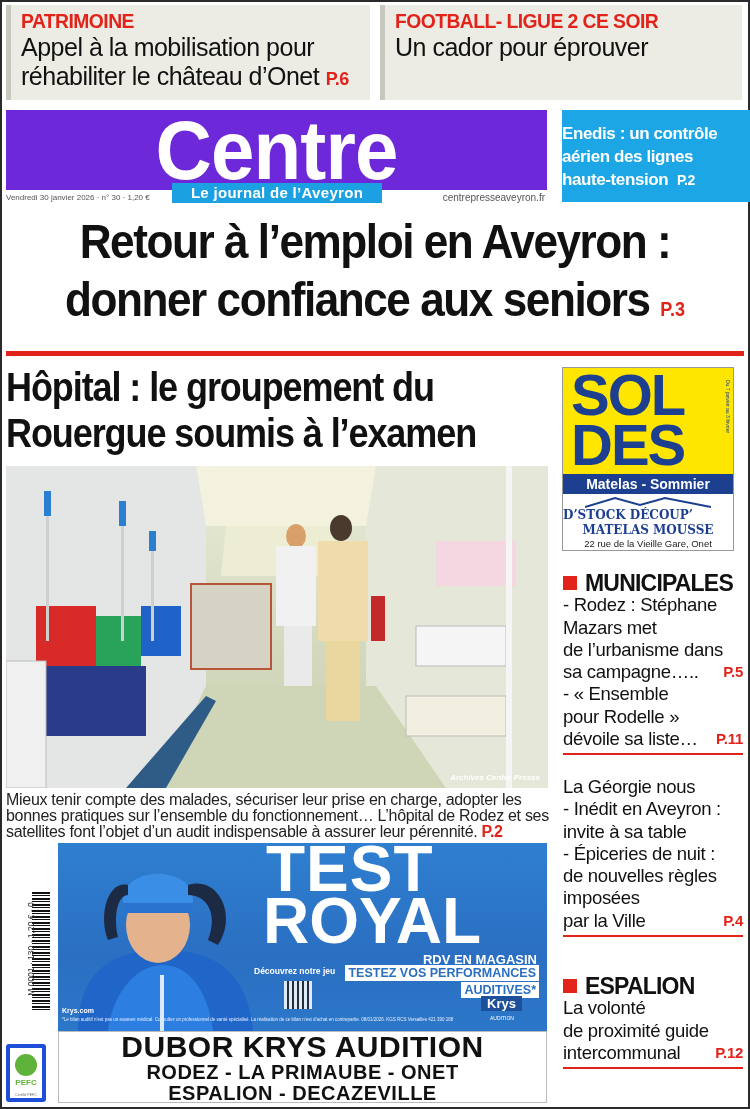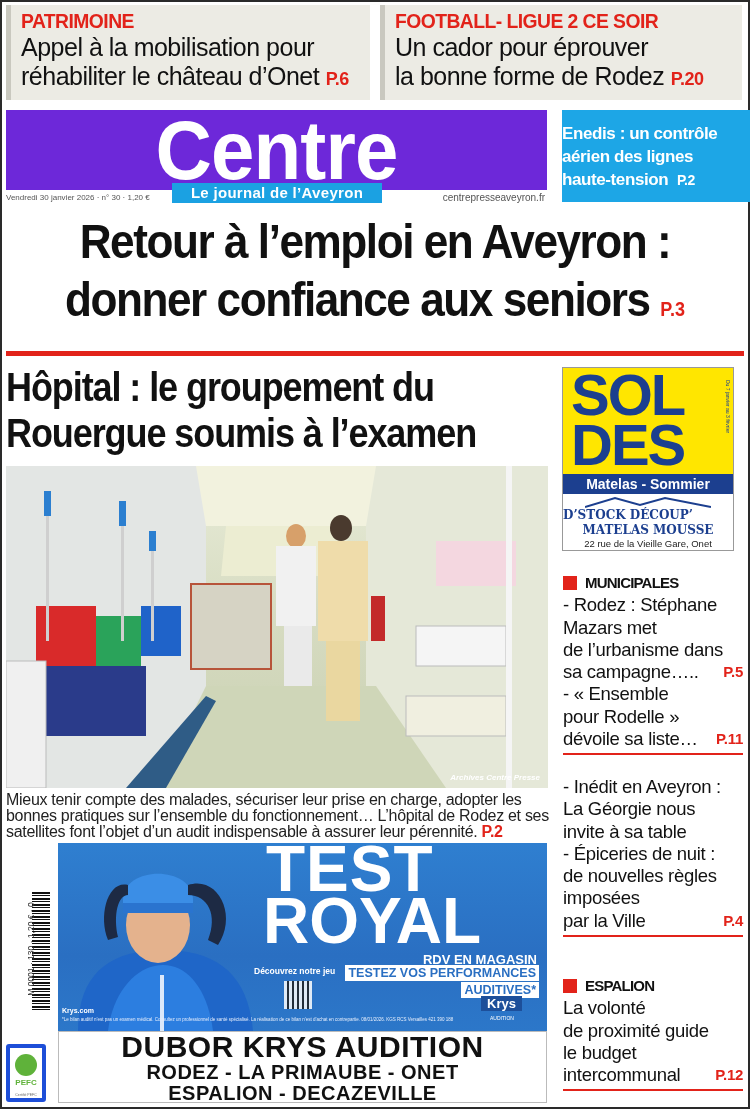--- a/index.html
+++ b/index.html
@@ -43,21 +43,21 @@
   .soldes .yellow { position: absolute; left: 0; top: 0; width: 170px; height: 106px; background: #ffe600; }
   .soldes .big { position: absolute; left: 8px; color: #1c3f8f; font-weight: bold; font-size: 58px; letter-spacing: -2px; line-height: 50px; }
   .soldes .vert { position: absolute; right: 2px; top: 12px; font-size: 5px; color: #1c3f8f; writing-mode: vertical-rl; }
   .soldes .band { position: absolute; left: 0; top: 106px; width: 170px; height: 20px; background: #1c3f8f; color: #fff; text-align: center; font-weight: bold; font-size: 14px; line-height: 20px; }
   .soldes .brand1 { position: absolute; left: 0; width: 170px; top: 140px; font-family: "DejaVu Serif", serif; font-weight: bold; color: #1c3f8f; font-size: 12px; }
   .soldes .brand2 { position: absolute; left: 0; width: 170px; top: 155px; text-align: center; font-family: "DejaVu Serif", serif; font-weight: bold; color: #1c3f8f; font-size: 12px; }
   .soldes .addr { position: absolute; left: 0; width: 170px; top: 170px; text-align: center; font-size: 9.5px; color: #222; }
 
   
   .brief { position: absolute; left: 563px; width: 180px; font-size: 18.5px; line-height: 22.3px; letter-spacing: -0.3px; border-bottom: 2px solid #e2231a; }
-  .brief .head { font-weight: bold; font-size: 15px; letter-spacing: -0.8px; display: flex; align-items: center; text-align: right; }
+  .brief .head { font-weight: bold; font-size: 23px; letter-spacing: -0.8px; display: flex; align-items: center; text-align: right; }
   .brief .sq { display: inline-block; width: 14px; height: 14px; background: #e2231a; margin-right: 8px; }
   .brief .txt { white-space: nowrap; }
   .brief .page { color: #e2231a; font-weight: bold; font-size: 15px; }
   .brief .row { display: flex; justify-content: space-between; white-space: nowrap; }
 
   
   .krys { position: absolute; left: 58px; top: 843px; width: 489px; height: 188px; background: linear-gradient(180deg, #2f7fd0 0%, #2a6fc2 60%, #2c77c9 100%); overflow: hidden; }
   .krys .test { position: absolute; left: 208px; top: -4px; color: #fff; font-weight: bold; font-size: 64px; letter-spacing: 1px; line-height: 60px; }
   .krys .royal { position: absolute; left: 205px; top: 48px; color: #fff; font-weight: bold; font-size: 64px; letter-spacing: 0; line-height: 60px; }
   .krys .rdv { position: absolute; right: 10px; top: 109px; color: #fff; font-size: 13px; font-weight: bold; }
@@ -91,21 +91,20 @@
 <div class="frame"></div>
 
 <div class="teaser left">
   <div class="kicker">PATRIMOINE</div>
   <div class="body">Appel à la mobilisation pour</div>
   <div class="body"><span>réhabiliter le château d’Onet</span> <span class="page">P.6</span></div>
 </div>
 <div class="teaser right">
   <div class="kicker">FOOTBALL- LIGUE 2 CE SOIR</div>
   <div class="body">Un cador pour éprouver</div>
-  <div class="body"><span>la bonne forme de Rodez</span> <span class="page">P.20</span></div>
 </div>
 
 <div class="masthead">
   <div class="title">Centre Presse</div>
 </div>
 <div class="tagline">Le journal de l’Aveyron</div>
 <div class="dateline">Vendredi 30 janvier 2026 · n° 30 · 1,20 €</div>
 <div class="site">centrepresseaveyron.fr</div>
 
 <div class="enedis">
@@ -191,40 +190,39 @@
     </div>
   <div class="txt">- « Ensemble</div>
   <div class="txt">pour Rodelle »</div>
   <div class="row">
       <span>dévoile sa liste…</span>
       <span class="page">P.11</span>
     </div>
 </div>
 
 <div class="brief" style="top:776px; padding-bottom:3px;">
+  <div class="txt">La Géorgie nous</div>
   <div class="txt">- Inédit en Aveyron :</div>
-  <div class="txt">La Géorgie nous</div>
   <div class="txt">invite à sa table</div>
   <div class="txt">- Épiceries de nuit :</div>
   <div class="txt">de nouvelles règles</div>
   <div class="txt">imposées</div>
   <div class="row">
       <span>par la Ville</span>
       <span class="page">P.4</span>
     </div>
 </div>
 
 <div class="brief" style="top:975px; padding-bottom:3px;">
   <div class="head">
       <span class="sq"></span>
       <span>ESPALION</span>
     </div>
   <div class="txt">La volonté</div>
   <div class="txt">de proximité guide</div>
-  <div class="txt">le budget</div>
   <div class="row">
       <span>intercommunal</span>
       <span class="page">P.12</span>
     </div>
 </div>
 
 <div class="krys">
   <svg class="person" viewBox="0 0 185 176">
     <path d="M10,176 C10,120 40,95 95,95 C150,95 180,120 185,176 Z" fill="#1f66c8"></path>
     <path d="M40,176 C45,135 70,110 95,110 C120,110 140,135 145,176 Z" fill="#2c7ee0"></path>

